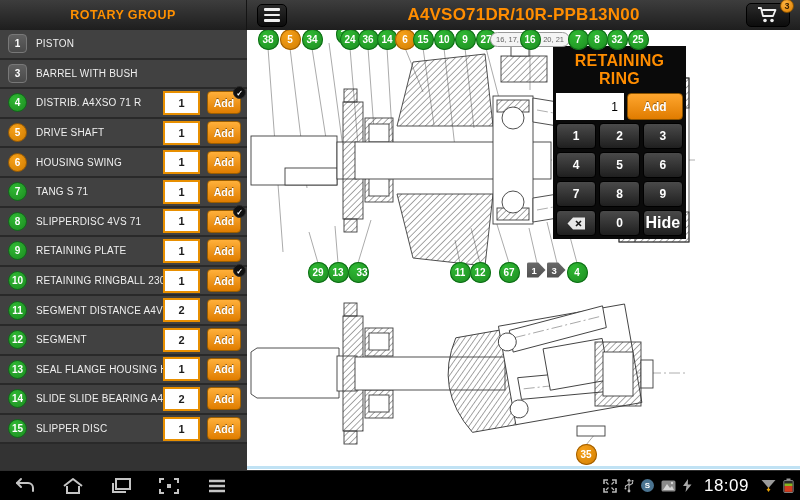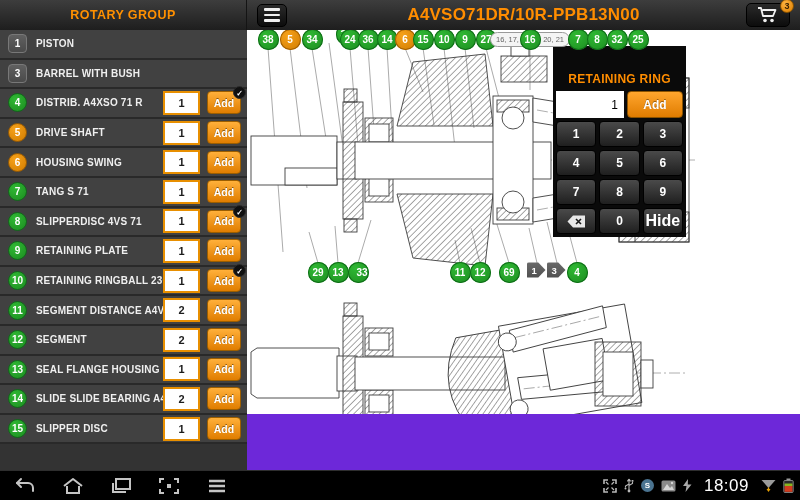--- a/index.html
+++ b/index.html
@@ -29,34 +29,34 @@
   
   .sidebar { position:absolute; top:30px; left:0; width:247px; height:440px;
              background:#333; overflow:hidden; }
   .row { display:flex; align-items:center; height:29.6px; padding:0 6px 0 8px;
          background:#414141; border-bottom:2px solid #292929; position:relative; }
   .pbadge { width:19px; height:19px; border-radius:50%; flex:0 0 19px; display:flex;
             align-items:center; justify-content:center; color:#fff; font-size:10px; font-weight:bold; }
   .pbadge.green { background:radial-gradient(circle at 35% 30%, #2fb833, #1d8c21); border:1px solid #10691a; }
   .pbadge.orange{ background:radial-gradient(circle at 35% 30%, #f6a11a, #d07c00); border:1px solid #a05e00; }
   .pbadge.gray  { border-radius:4px; background:linear-gradient(#606060,#4a4a4a); border:1px solid #787878; }
-  .plabel { flex:1; margin-left:9px; color:#efefef; font-size:10px; font-weight:bold;
+  .plabel { flex:1; margin-left:9px; color:#efefef; font-size:10px; font-weight:normal;
             letter-spacing:.2px; white-space:nowrap; overflow:hidden; }
   .qty { width:37px; height:24px; background:#fff; border:2px solid #e88f00; color:#1c1c1c;
          font-size:11px; font-weight:bold; display:flex; align-items:center; justify-content:center;
          margin-right:7px; cursor:text; }
   .addbtn { position:relative; width:34px; height:23px; border-radius:4px;
             background:linear-gradient(#ffb03a,#e07d00); border:1px solid #9c5e00;
             color:#fff; font-size:10.5px; font-weight:bold; text-shadow:0 -1px 0 rgba(0,0,0,.45); cursor:pointer; }
   .chk { position:absolute; top:-6px; right:-6px; width:13px; height:13px; border-radius:50%;
          background:#101010; color:#fff; font-size:8px; line-height:13px; text-align:center;
          border:1px solid #2c2c2c; }
 
   
-  .canvas { position:absolute; top:30px; left:247px; width:553px; height:384px;
+  .canvas { position:absolute; top:30px; left:247px; width:553px; height:440px;
             background:#fff; overflow:hidden; }
   .canvas svg.draw { position:absolute; top:0; left:0; z-index:10; }
   .draw path, .draw rect, .draw polygon, .draw circle, .draw line { stroke:#3c3c3c; stroke-width:.9; fill:#fff; }
   .draw .cl { stroke:#999; stroke-width:.8; fill:none; stroke-dasharray:11 3 2 3; }
   .draw .hatched { fill:url(#h); }
   .draw .glow { fill:#b5ddf2; stroke:none; opacity:.85; }
   #leaders line { stroke:#ababab; stroke-width:1; }
 
   .badge-layer { position:absolute; inset:0; z-index:30; pointer-events:none; }
   .cbadge { position:absolute; width:21px; height:21px; border-radius:50%; display:flex;
@@ -67,22 +67,22 @@
   .cbadge.tag { width:19px; height:17px; border-radius:2px; background:linear-gradient(#6a6a6a,#4e4e4e);
                 clip-path:polygon(0 6%, 62% 6%, 100% 50%, 62% 94%, 0 94%);
                 justify-content:flex-start; padding-left:5px; font-size:9.5px; }
   .pill { position:absolute; height:15px; border:1px solid #9a9a9a; border-radius:8px; background:#f4f4f4;
           display:flex; align-items:center; justify-content:space-between; padding:0 5px;
           font-size:7.5px; color:#666; pointer-events:auto; cursor:pointer; }
 
   
   .popup { position:absolute; left:306px; top:16px; width:133px; background:#0a0a0a;
            padding:3px; z-index:20; }
-  .popup-title { color:#ff8d00; font-size:12px; font-weight:bold; text-align:center;
-                 letter-spacing:.3px; padding:3px 0 5px;margin-top:20px; }
+  .popup-title { color:#ff8d00; font-size:16px; font-weight:bold; text-align:center;
+                 letter-spacing:.3px; padding:3px 0 5px; }
   .popup-row { display:flex; gap:3px; margin-bottom:3px; }
   .popup-input { width:68px; height:27px; border:none; background:#fff; text-align:right;
                  padding-right:6px; font-size:12px; font-family:"Liberation Sans",sans-serif; }
   .popup-add { flex:1; height:27px; background:linear-gradient(#ffa62e,#e07c00); border:1px solid #8a5200;
                border-radius:4px; color:#fff; font-weight:bold; font-size:12px;
                text-shadow:0 -1px 0 rgba(0,0,0,.4); cursor:pointer; }
   .keypad { display:grid; grid-template-columns:repeat(3,1fr); gap:3px; }
   .key { height:26px; background:linear-gradient(#4a4a4a,#1f1f1f); border:1px solid #000;
          border-radius:4px; color:#fff; font-weight:bold; font-size:12px; display:flex;
          align-items:center; justify-content:center; cursor:pointer; }
@@ -334,21 +334,21 @@
         <span class="cbadge g" style="left: 272.5px; top: -1.5px;">16</span>
         <span class="cbadge g" style="left: 320.5px; top: -1.5px;">7</span>
         <span class="cbadge g" style="left: 339.5px; top: -1.5px;">8</span>
         <span class="cbadge g" style="left: 359.5px; top: -1.5px;">32</span>
         <span class="cbadge g" style="left: 380.5px; top: -1.5px;">25</span>
         <span class="cbadge g" style="left: 60.5px; top: 231.5px;">29</span>
         <span class="cbadge g" style="left: 80.5px; top: 231.5px;">13</span>
         <span class="cbadge g" style="left: 100.5px; top: 231.5px; padding-left: 8px;">33</span>
         <span class="cbadge g" style="left: 202.5px; top: 231.5px;">11</span>
         <span class="cbadge g" style="left: 222.5px; top: 231.5px;">12</span>
-        <span class="cbadge g" style="left: 251.5px; top: 231.5px;">69</span>
+        <span class="cbadge g" style="left: 251.5px; top: 231.5px;">67</span>
         <span class="cbadge tag" style="left: 279.5px; top: 231.5px;">1</span>
         <span class="cbadge tag" style="left: 299.5px; top: 231.5px;">3</span>
         <span class="cbadge g" style="left: 319.5px; top: 231.5px;">4</span>
         <span class="cbadge o" style="left: 328.5px; top: 413.5px;">35</span>
       </div>
 
     <div class="popup">
       <div class="popup-title">RETAINING RING</div>
       <div class="popup-row">
         <input class="popup-input" value="1" style="">

